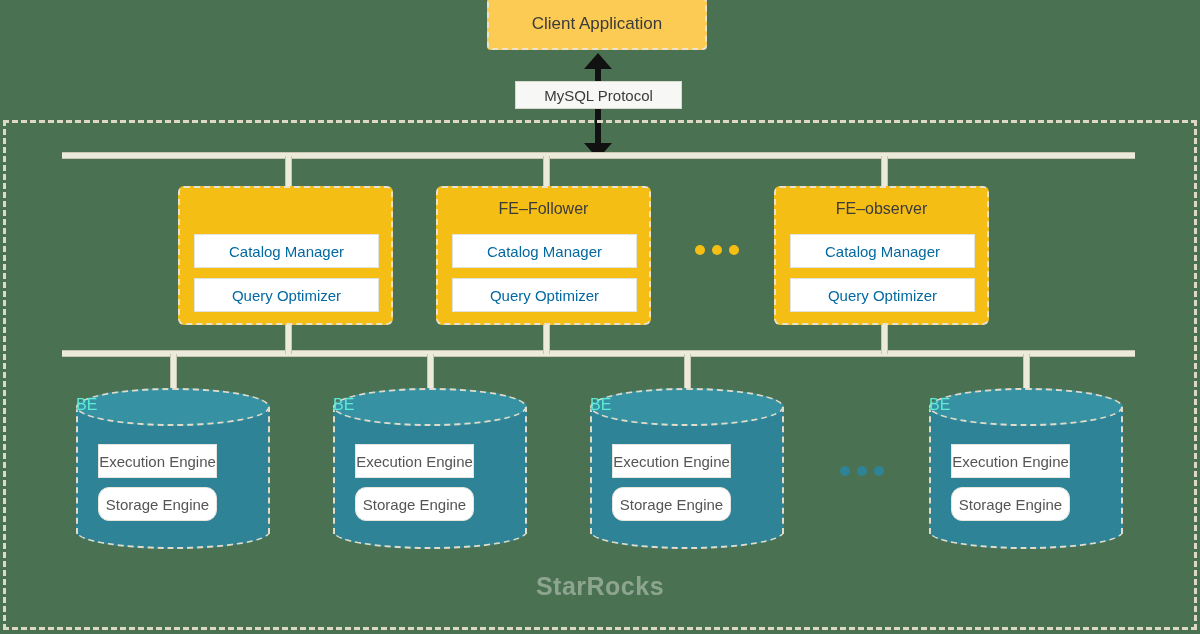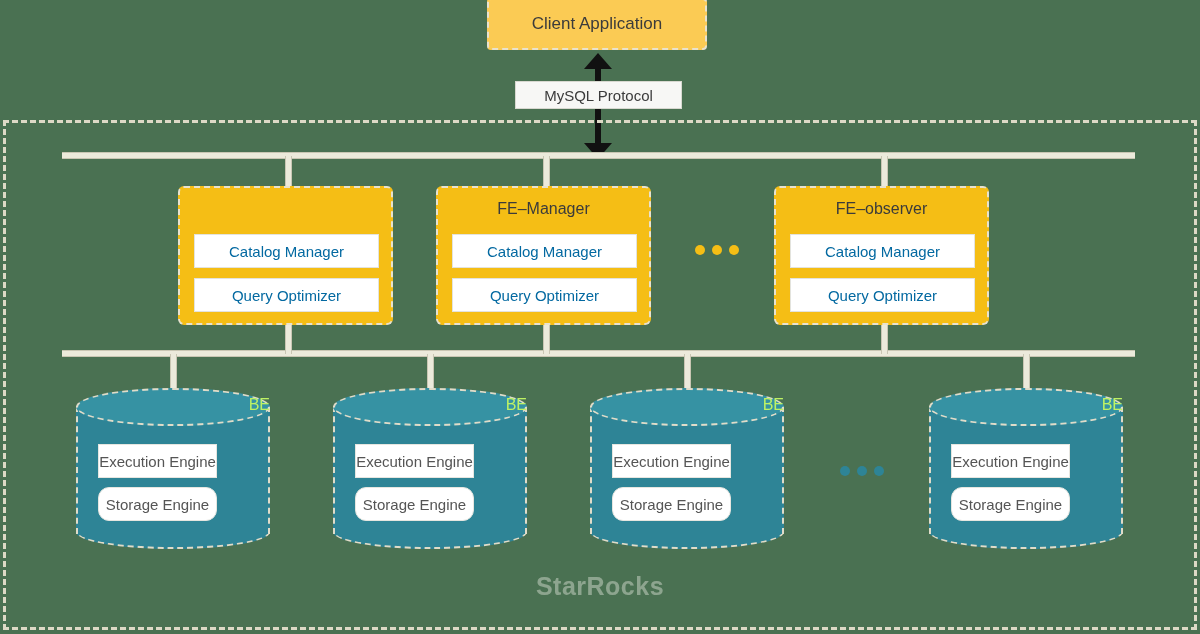--- a/index.html
+++ b/index.html
@@ -207,22 +207,22 @@
     background: #2e8496;
     border-radius: 50% / 50%;
     border: 2px dashed #e0dcc9;
     box-sizing: border-box;
   }
   .be-title {
     position: absolute;
     top: 8px;
     left: 0;
     width: 100%;
-    text-align: right;
-    color: #bef264;
+    text-align: left;
+    color: #5eead4;
     font-size: 16px;
     z-index: 4;
   }
   .be-sub {
     position: absolute;
     left: 22px;
     width: 119px;
     height: 34px;
     background: #ffffff;
     border: 1px solid #e6e6e0;
@@ -283,21 +283,21 @@
   <div class="vline" style="left:427px; top:354px; height:44px;"></div>
   <div class="vline" style="left:684px; top:354px; height:44px;"></div>
   <div class="vline" style="left:1023px; top:354px; height:44px;"></div>
 
   <div class="fe" style="left:178px;">
     <div class="fe-sub s1">Catalog Manager</div>
     <div class="fe-sub s2">Query Optimizer</div>
   </div>
 
   <div class="fe" style="left:436px;">
-    <div class="fe-title">FE–Manager</div>
+    <div class="fe-title">FE–Follower</div>
     <div class="fe-sub s1">Catalog Manager</div>
     <div class="fe-sub s2">Query Optimizer</div>
   </div>
 
   <div class="fe" style="left:774px;">
     <div class="fe-title">FE–observer</div>
     <div class="fe-sub s1">Catalog Manager</div>
     <div class="fe-sub s2">Query Optimizer</div>
   </div>
 

